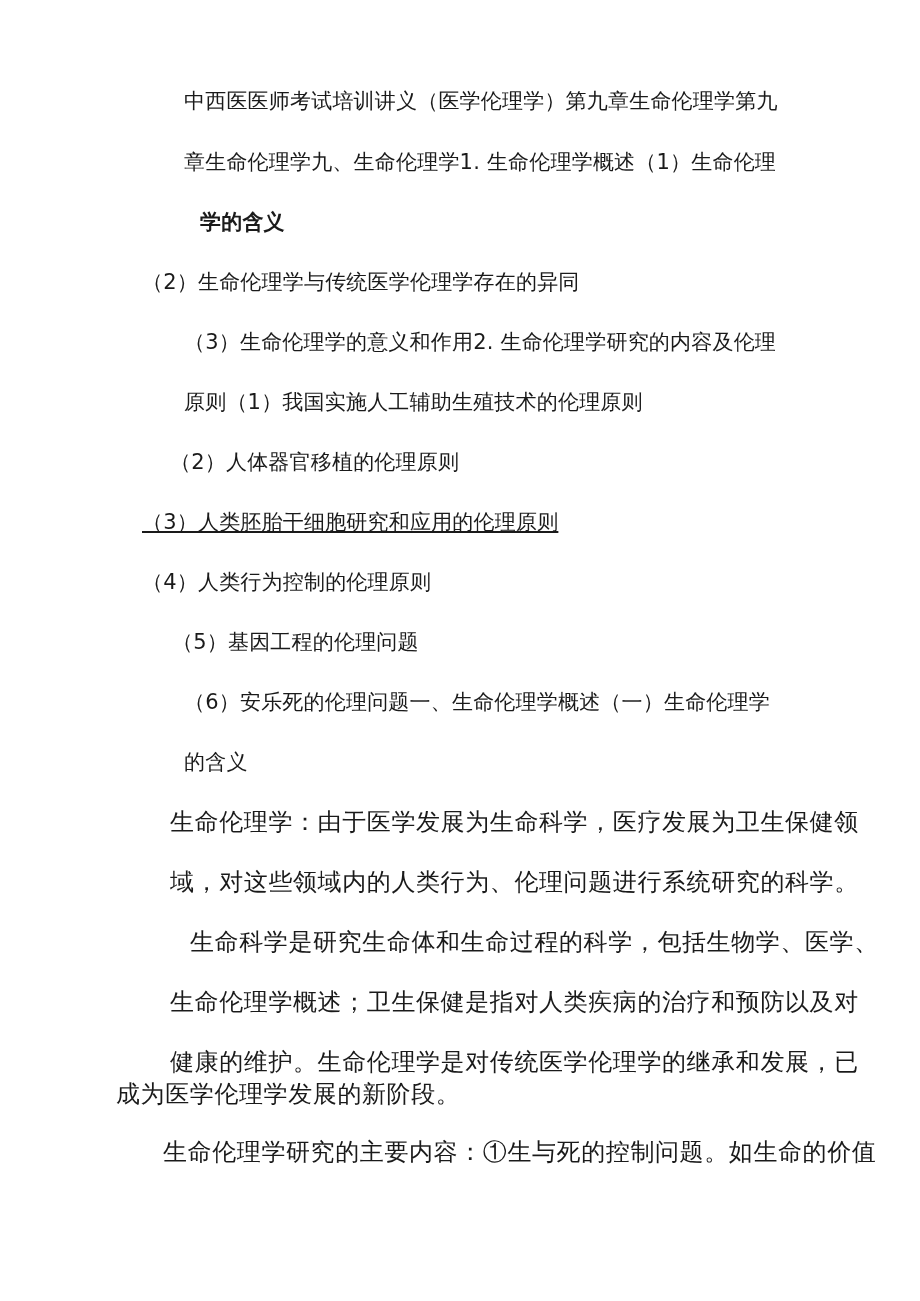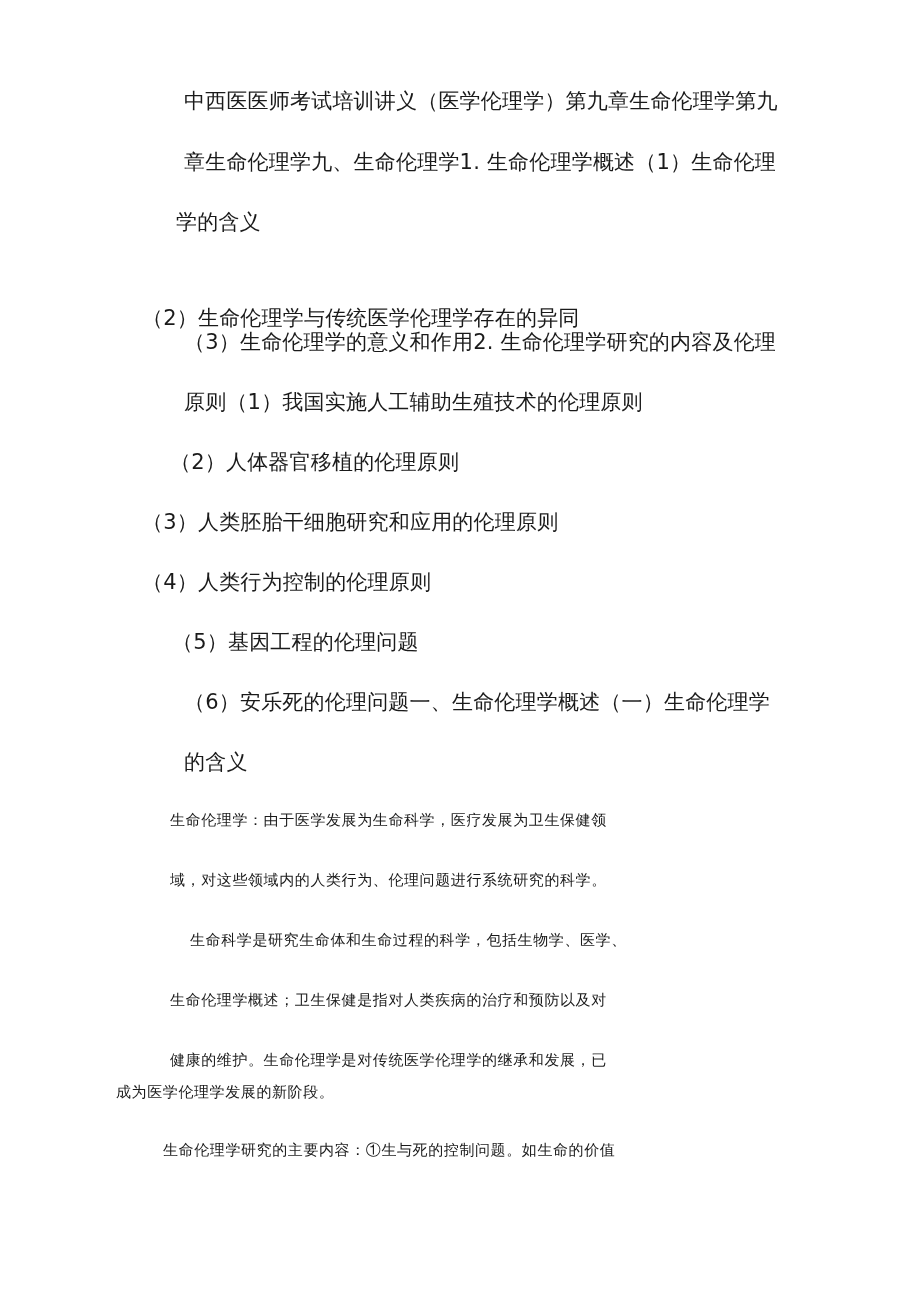--- a/index.html
+++ b/index.html
@@ -1,33 +1,33 @@
 <!DOCTYPE html>
 <html><head>
 <meta charset="utf-8">
 <style>
   html, body { margin: 0; padding: 0; background: #ffffff; }
   body { width: 920px; height: 1301px; position: relative; overflow: hidden;
          font-family: "DejaVu Sans", "Liberation Sans", sans-serif; color: #1a1a1a; }
   .page { position: absolute; left: 0; top: 0; width: 920px; height: 1162px; background: #fff; }
   .line { position: absolute; white-space: nowrap; font-size: 21px; line-height: 26px; letter-spacing: 0.2px; }
-  .serif { font-family: Liberation Mono, monospace; font-size: 15px; letter-spacing: 0.6px; }
+  .serif { font-family: Liberation Sans, sans-serif; font-size: 24px; letter-spacing: 0.6px; }
 </style>
 </head>
 <body>
 
 <div class="page">
   <div class="line" style="left:184px;top:88px;">中西医医师考试培训讲义（医学伦理学）第九章生命伦理学第九</div>
   <div class="line" style="left:184px;top:149px;">章生命伦理学九、生命伦理学1. 生命伦理学概述（1）生命伦理</div>
-  <div class="line" style="left:176px;top:209px;">学的含义</div>
-  <div class="line" style="left:142px;top:269px;margin-top:36px;">（2）生命伦理学与传统医学伦理学存在的异同</div>
+  <div class="line" style="left:200px;top:209px;font-weight:bold;">学的含义</div>
+  <div class="line" style="left:142px;top:269px;">（2）生命伦理学与传统医学伦理学存在的异同</div>
   <div class="line" style="left:184px;top:329px;">（3）生命伦理学的意义和作用2. 生命伦理学研究的内容及伦理</div>
   <div class="line" style="left:184px;top:389px;">原则（1）我国实施人工辅助生殖技术的伦理原则</div>
   <div class="line" style="left:142px;top:449px;margin-left:28px;">（2）人体器官移植的伦理原则</div>
-  <div class="line" style="left:142px;top:509px;">（3）人类胚胎干细胞研究和应用的伦理原则</div>
+  <div class="line" style="left:142px;top:509px;text-decoration:underline;">（3）人类胚胎干细胞研究和应用的伦理原则</div>
   <div class="line" style="left:142px;top:569px;">（4）人类行为控制的伦理原则</div>
   <div class="line" style="left:142px;top:629px;margin-left:30px;">（5）基因工程的伦理问题</div>
   <div class="line" style="left:184px;top:689px;">（6）安乐死的伦理问题一、生命伦理学概述（一）生命伦理学</div>
   <div class="line" style="left:184px;top:749px;">的含义</div>
   <div class="line serif" style="left:170px;top:809px;">生命伦理学：由于医学发展为生命科学，医疗发展为卫生保健领</div>
   <div class="line serif" style="left:170px;top:869px;">域，对这些领域内的人类行为、伦理问题进行系统研究的科学。</div>
   <div class="line serif" style="left:170px;top:929px;margin-left:20px;">生命科学是研究生命体和生命过程的科学，包括生物学、医学、</div>
   <div class="line serif" style="left:170px;top:989px;">生命伦理学概述；卫生保健是指对人类疾病的治疗和预防以及对</div>
   <div class="line serif" style="left:116px;top:1081px;">成为医学伦理学发展的新阶段。</div>
   <div class="line serif" style="left:170px;top:1049px;">健康的维护。生命伦理学是对传统医学伦理学的继承和发展，已</div>

